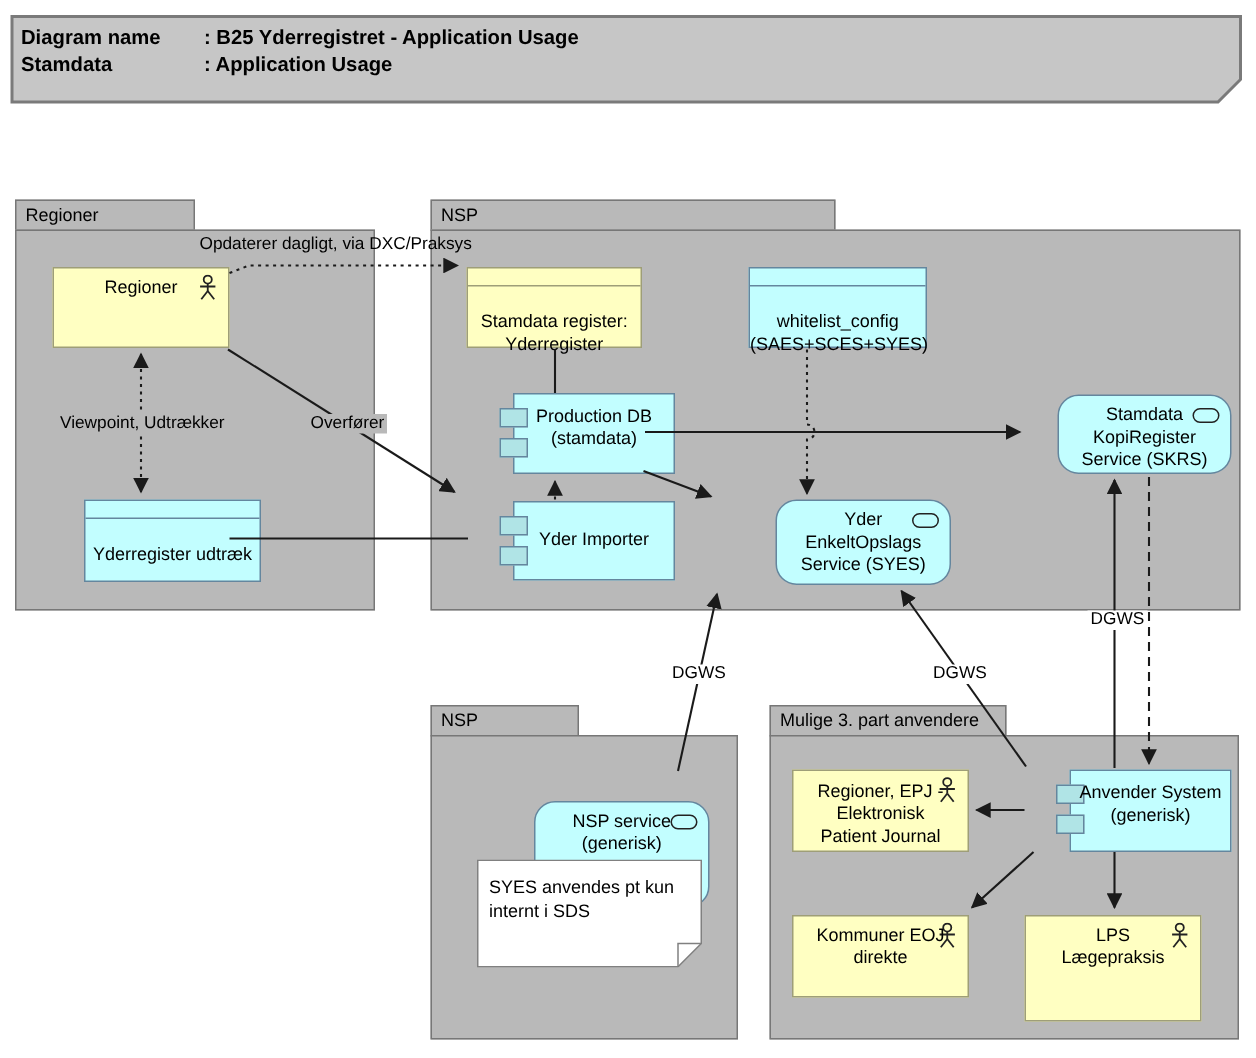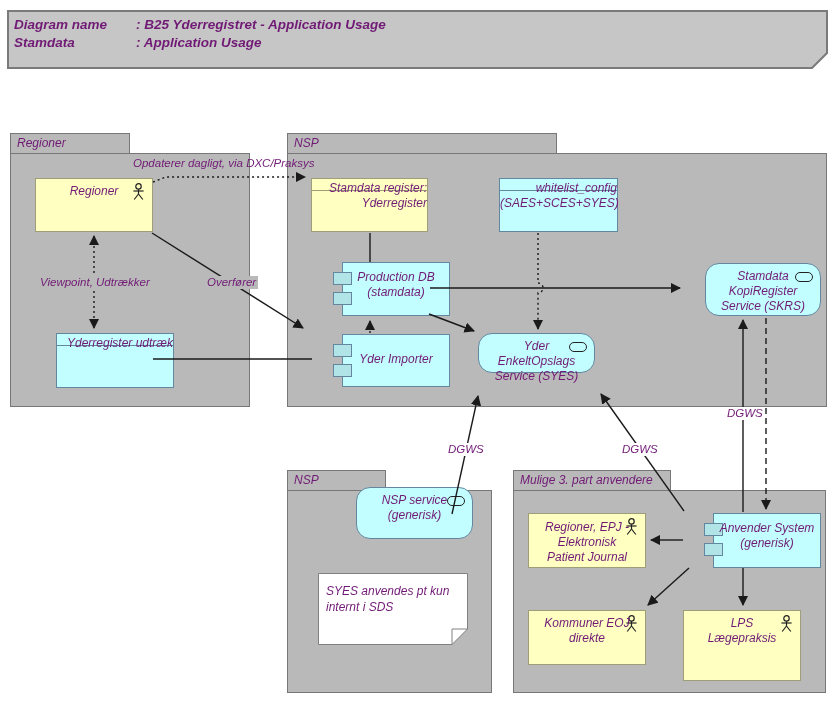--- a/index.html
+++ b/index.html
@@ -1,38 +1,38 @@
 <!DOCTYPE html>
 <html><head>
 <meta charset="utf-8">
 <style>
   html,body{margin:0;padding:0;background:#fff;}
   .canvas{position:relative;width:837px;height:705px;background:#ffffff;overflow:hidden;
-          font-family:"Liberation Sans",sans-serif;color:#701a75;font-style:italic;}
+          font-family:"Liberation Sans",sans-serif;color:#000000;}
 
   
   .titlebar{position:absolute;left:0;top:0;width:837px;height:80px;z-index:3;}
   .titlebar svg{position:absolute;left:0;top:0;}
   .title-text{position:absolute;left:14px;top:16px;font-size:13.5px;font-weight:bold;line-height:18px;}
   .title-row .tlabel{display:inline-block;width:122px;}
 
   
   .group{position:absolute;z-index:1;}
   .group-tab{position:absolute;left:0;top:0;height:21px;background:#b9b9b9;
              border:1px solid #777;box-sizing:border-box;padding:2px 0 0 6px;font-size:12px;}
   .group-body{position:absolute;left:0;top:20px;right:0;bottom:0;background:#b9b9b9;
               border:1px solid #777;box-sizing:border-box;}
 
   
   .box{position:absolute;box-sizing:border-box;z-index:2;font-size:12px;text-align:center;}
   .yellow{background:#ffffc2;border:1px solid #9e9e78;}
   .cyan{background:#c2feff;border:1px solid #64869e;margin-left:21px;}
   .service{border-radius:14px;}
   .node-label{position:relative;width:100%;padding-top:5px;white-space:pre-line;line-height:15px;}
-  .dataobj .node-label{padding-top:2px;text-align:right;}
+  .dataobj .node-label{padding-top:28px;}
   .databand{position:absolute;left:0;top:0;width:100%;height:12px;border-bottom:1px solid;box-sizing:border-box;}
   .yellow .databand{border-color:#9e9e78;}
   .cyan .databand{border-color:#64869e;}
 
   .ctab{position:absolute;left:-10px;width:19px;height:13px;background:#b0e4e6;
         border:1px solid #64869e;box-sizing:border-box;}
   .ctab.t1{top:9px;} .ctab.t2{top:29px;}
 
   .service-glyph{position:absolute;right:7px;top:8px;width:18px;height:10px;border-radius:6px;
         border:1.4px solid #222;box-sizing:border-box;background:transparent;}
@@ -175,35 +175,35 @@
     <div class="node-label" style="padding-top:17px">Yder Importer</div>
   </div>
 
   <div class="box cyan" style="left:692px;top:513px;width:108px;height:55px">
     <div class="ctab t1"></div>
     <div class="ctab t2"></div>
     <div class="node-label" style="padding-top:7px">Anvender System
 (generisk)</div>
   </div>
 
-  <div class="box cyan service" style="left:457px;top:333px;width:117px;height:40px">
+  <div class="box cyan service" style="left:496px;top:333px;width:117px;height:57px">
     <div class="service-glyph"></div>
     <div class="node-label">Yder
 EnkeltOpslags
 Service (SYES)</div>
   </div>
 
   <div class="box cyan service" style="left:684px;top:263px;width:116px;height:53px">
     <div class="service-glyph"></div>
     <div class="node-label">Stamdata
 KopiRegister
 Service (SKRS)</div>
   </div>
 
-  <div class="box cyan service" style="left:335px;top:487px;width:117px;height:52px">
+  <div class="box cyan service" style="left:335px;top:534px;width:117px;height:71px">
     <div class="service-glyph"></div>
     <div class="node-label">NSP service
 (generisk)</div>
   </div>
 
   <div class="note" style="left:318px;top:573px;width:150px;height:72px">
     <svg width="150" height="72">
       <path d="M0.5,0.5 H149.5 V56 L134,71.5 H0.5 Z" fill="#ffffff" stroke="#808080" stroke-width="1"></path>
       <polyline points="149.5,56 134,56 134,71.5" fill="none" stroke="#808080" stroke-width="1"></polyline>
     </svg>

